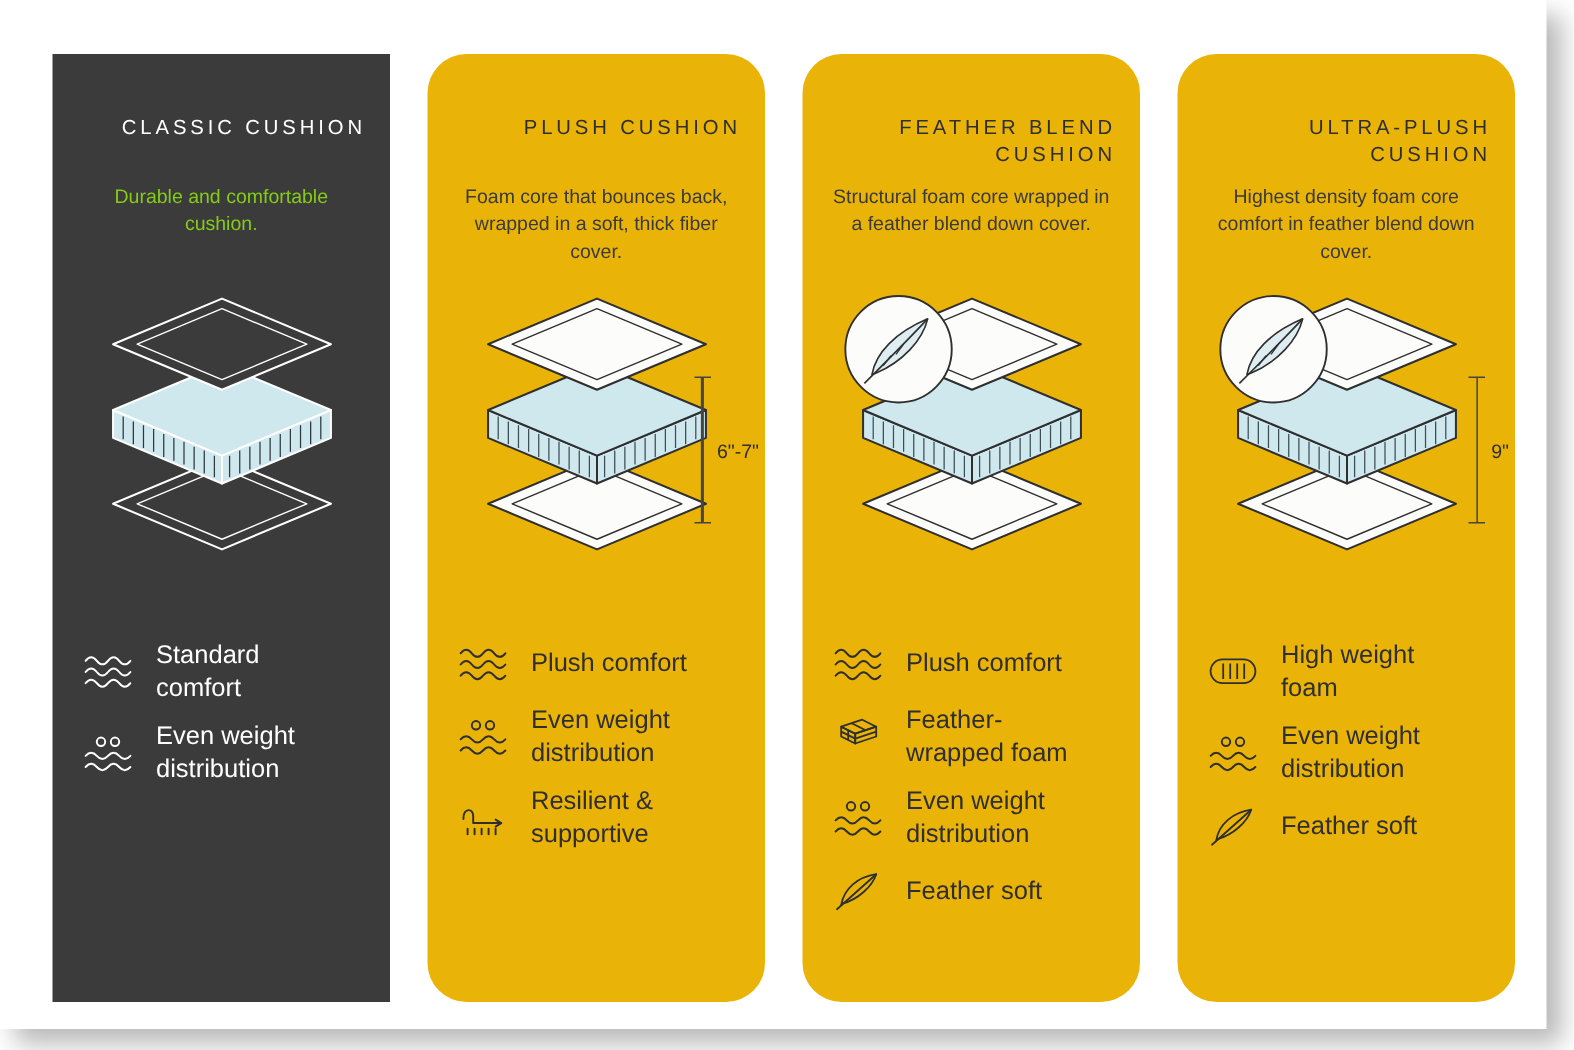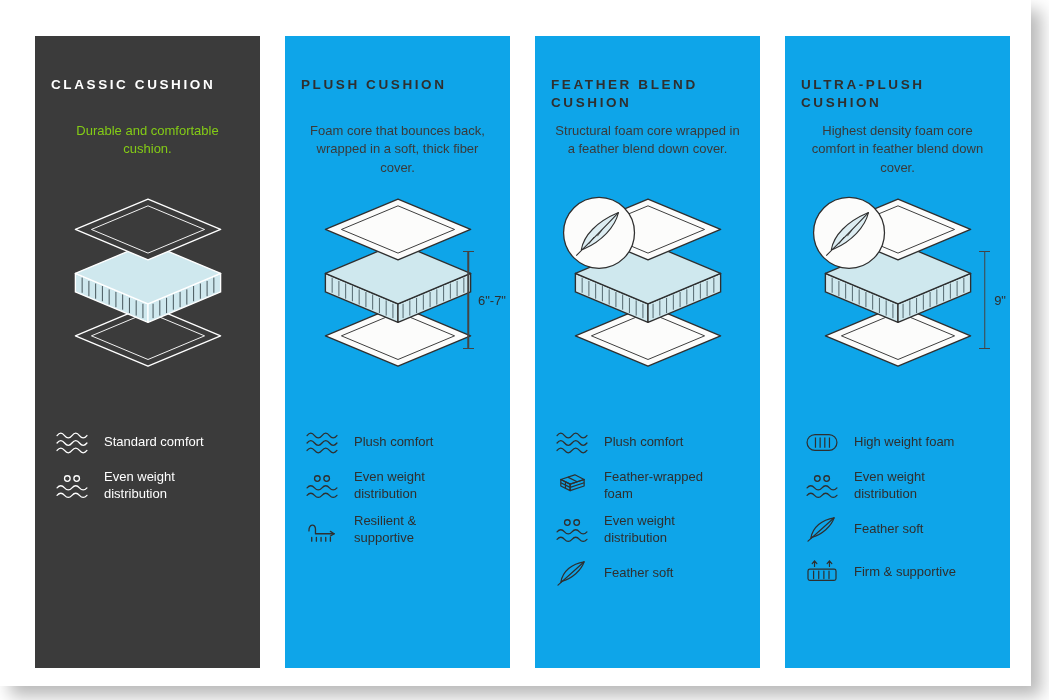--- a/index.html
+++ b/index.html
@@ -1,35 +1,35 @@
 <!DOCTYPE html>
 <html><head>
 <meta charset="utf-8">
 <style>
   html,body{margin:0;padding:0;background:#ffffff;}
   body{width:1049px;height:700px;font-family:"Liberation Sans",sans-serif;-webkit-font-smoothing:antialiased;}
   .sheet{position:relative;width:1031px;height:686px;background:#ffffff;box-shadow:10px 10px 16px rgba(0,0,0,0.28);}
   .panels{display:flex;gap:25px;padding:36px 0 0 35px;}
   .panel{width:225px;height:632px;box-sizing:border-box;padding:40px 16px 0;position:relative;}
   .panel.dark{background:#3b3b3b;color:#ffffff;--line:#ffffff;--cover-fill:#3b3b3b;--hatch:#2c3a40;}
-  .panel.light{background:#0ea5e9;color:#2f2f2f;--line:#2f2f2f;--cover-fill:#fcfcfb;--hatch:#3d4f56;}
-  .panel-title{margin:0;height:40px;text-align:left;font-size:13.5px;font-weight:bold;letter-spacing:2.6px;line-height:1.3;}
+  .panel.light{background:#eab308;color:#2f2f2f;border-radius:26px;--line:#2f2f2f;--cover-fill:#fcfcfb;--hatch:#3d4f56;}
+  .panel-title{margin:0;height:40px;text-align:right;font-size:13.5px;font-weight:normal;letter-spacing:2.6px;line-height:1.3;}
   .panel.dark .panel-title{color:#ffffff;}
   .panel-desc{margin:6px 2px 0;height:58px;text-align:center;font-size:13px;line-height:1.42;color:#3a3a3a;}
   .panel.dark .panel-desc{color:#84cc16;}
   .illus-area{position:relative;height:212px;margin:14px 0 20px;display:flex;justify-content:center;align-items:flex-start;}
   .cushion{display:block;}
   .dim{position:absolute;right:-12px;top:58px;height:96px;display:flex;align-items:center;}
   .dim-bracket{width:11px;height:100%;border-top:1.5px solid #444;border-bottom:1.5px solid #444;position:relative;}
   .dim-bracket::before{content:"";position:absolute;left:50%;top:0;bottom:0;width:1.5px;background:#444;transform:translateX(-50%);}
   .dim-label{font-size:13px;color:#2f2f2f;margin-left:4px;white-space:nowrap;}
   .features{display:flex;flex-direction:column;gap:10px;padding:0 2px;}
   .feature{display:flex;align-items:center;gap:13px;min-height:33px;}
   .ficon{flex:0 0 38px;display:flex;justify-content:center;align-items:center;}
-  .flabel{font-size:13px;line-height:1.3;max-width:120px;}
+  .flabel{font-size:17px;line-height:1.3;max-width:120px;}
   .defs-holder{position:absolute;width:0;height:0;overflow:hidden;}
 </style>
 </head>
 <body>
 
 <svg class="defs-holder" aria-hidden="true">
   <defs>
     <g id="cushion-layers">
 
       <path d="M110 132 L196 168 L110 204 L24 168 Z" fill="var(--cover-fill,#fcfcfb)" stroke="var(--line,#2f2f2f)" stroke-width="1.6" stroke-linejoin="round"></path>
@@ -257,25 +257,17 @@
           <span class="flabel">Even weight distribution</span>
         </div>
         <div class="feature">
           <span class="ficon">
               <svg viewBox="0 0 36 30" width="34" height="28">
                 <use href="#ic-feather"></use>
               </svg>
             </span>
           <span class="flabel">Feather soft</span>
         </div>
-        <div class="feature">
-          <span class="ficon">
-              <svg viewBox="0 0 36 30" width="34" height="28">
-                <use href="#ic-firm"></use>
-              </svg>
-            </span>
-          <span class="flabel">Firm &amp; supportive</span>
-        </div>
       </div>
     </section>
 
   </div>
 </div>
 
 </body></html>

